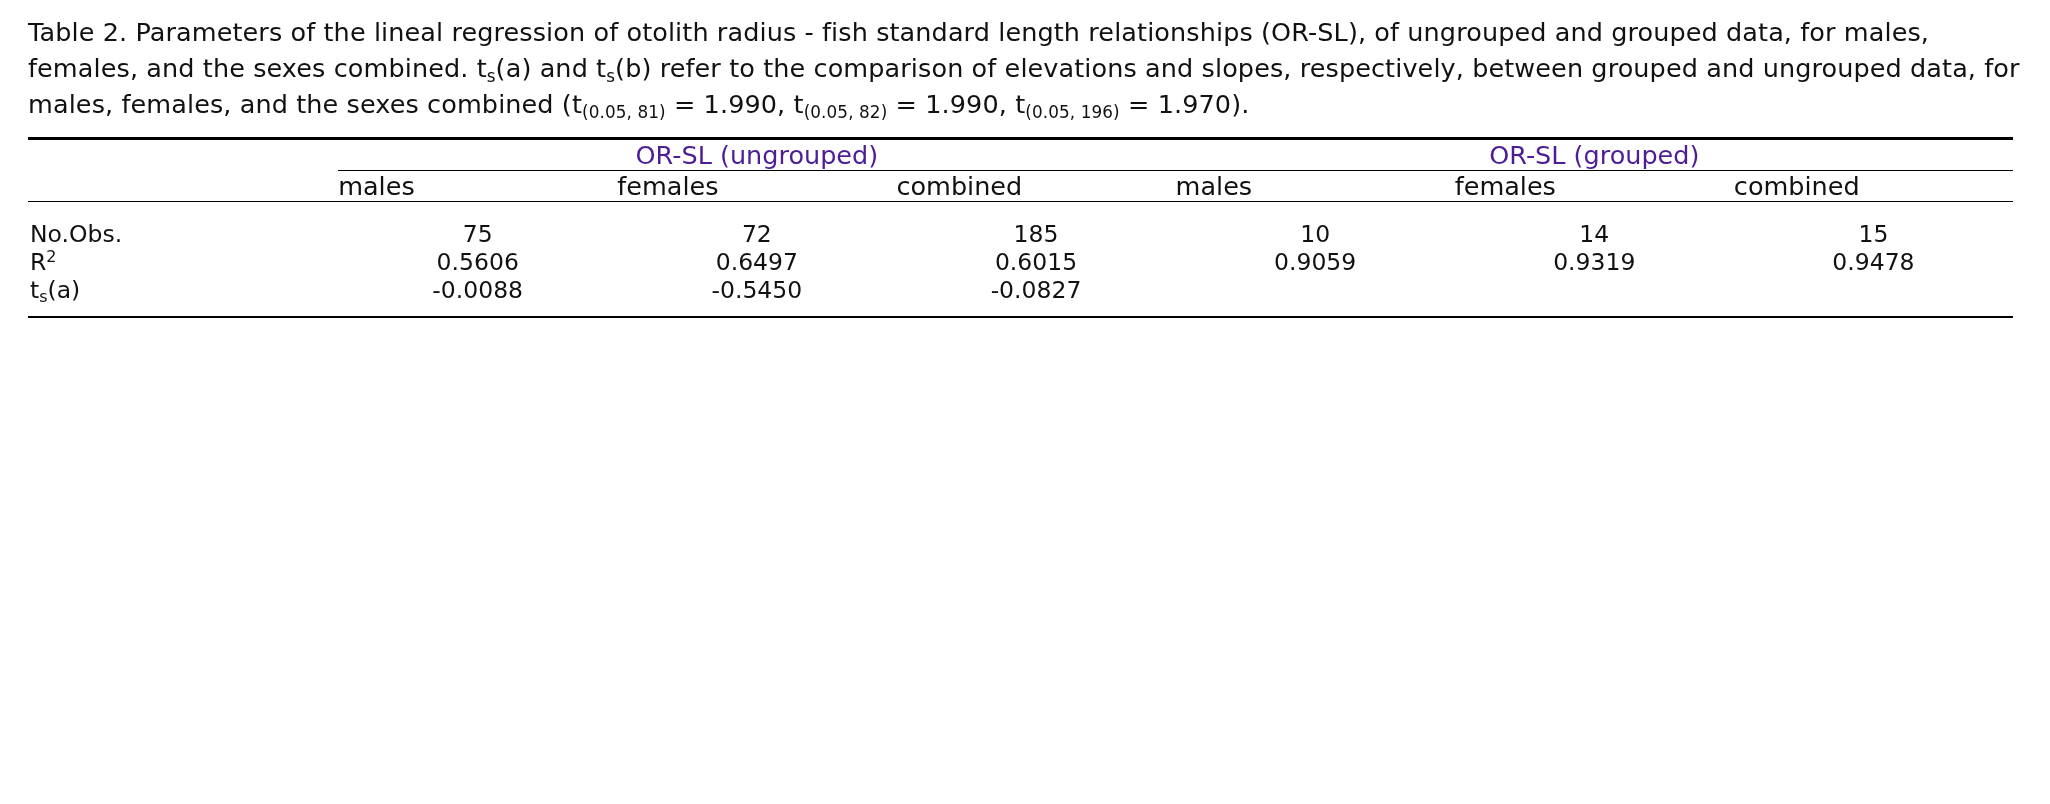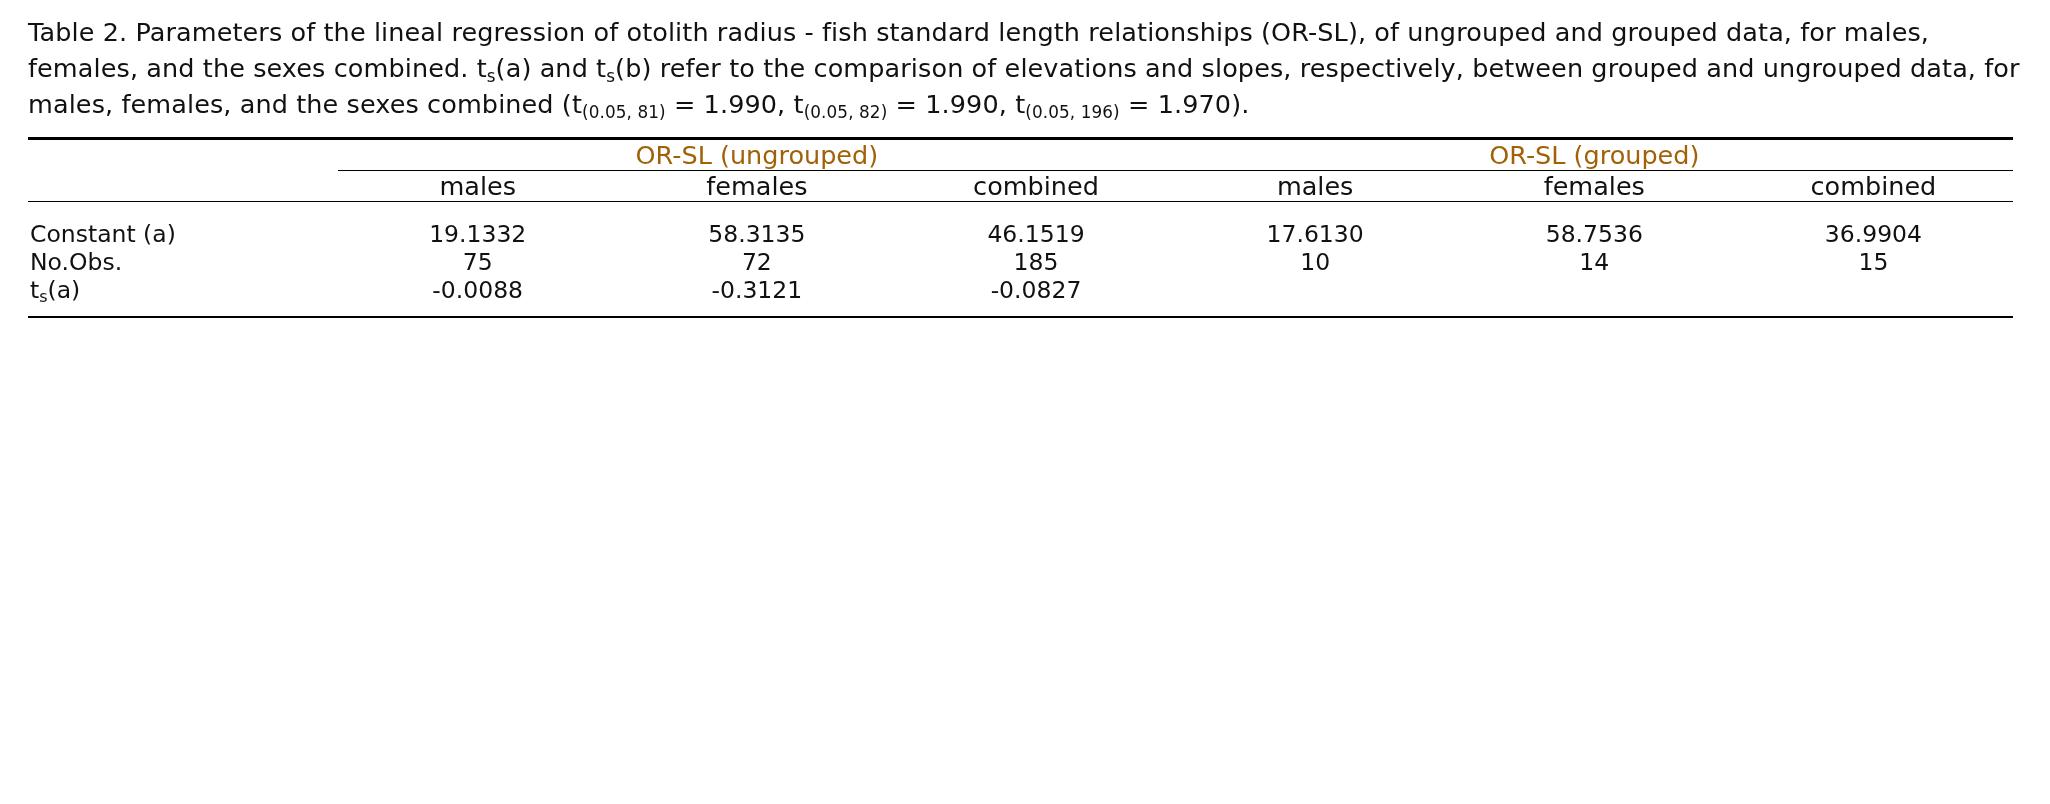--- a/index.html
+++ b/index.html
@@ -50,30 +50,29 @@
   .rule-thin td {
     border-top: 1.6px solid #000000;
   }
   .rule-bottom td {
     border-top: 2.4px solid #000000;
   }
   .grp-head td {
     text-align: center;
     font-size: 25.5px;
     padding: 18px 0 14px 0;
-    color: #a16207;
+    color: #4c1d95;
   }
   .grp-underline {
     height: 0;
   }
   .grp-underline td.ul {
     border-bottom: 1.4px solid #000000;
   }
   .sub-head td {
-    text-align: center;
     font-size: 25.5px;
     padding: 20px 0 26px 0;
     color: #111111;
   }
   .data-row td {
     font-size: 23.5px;
     padding: 13px 0 13px 0;
     color: #111111;
   }
   .data-row td.label {
@@ -144,46 +143,46 @@
         <td>females</td>
         <td>combined</td>
       </tr>
       <tr class="rule-thin">
         <td colspan="7"></td>
       </tr>
       <tr class="spacer-row">
         <td colspan="7"></td>
       </tr>
 
-      <tr class="data-row">
-        <td class="label"><span>Constant (a)</span></td>
-        <td class="num">19.1332</td>
-        <td class="num">58.3135</td>
-        <td class="num">46.1519</td>
-        <td class="num">17.6130</td>
-        <td class="num">58.7536</td>
-        <td class="num">36.9904</td>
-      </tr>
 
 
       <tr class="data-row">
         <td class="label"><span>No.Obs.</span></td>
         <td class="num">75</td>
         <td class="num">72</td>
         <td class="num">185</td>
         <td class="num">10</td>
         <td class="num">14</td>
         <td class="num">15</td>
       </tr>
 
+      <tr class="data-row">
+        <td class="label"><span>R</span><sup>2</sup></td>
+        <td class="num">0.5606</td>
+        <td class="num">0.6497</td>
+        <td class="num">0.6015</td>
+        <td class="num">0.9059</td>
+        <td class="num">0.9319</td>
+        <td class="num">0.9478</td>
+      </tr>
 
       <tr class="data-row">
         <td class="label"><span>t</span><sub>s</sub><span>(a)</span></td>
         <td class="num">-0.0088</td>
-        <td class="num">-0.3121</td>
+        <td class="num">-0.5450</td>
         <td class="num">-0.0827</td>
         <td class="num"></td>
         <td class="num"></td>
         <td class="num"></td>
       </tr>
 
 
       <tr class="pad-bottom">
         <td colspan="7"></td>
       </tr>

